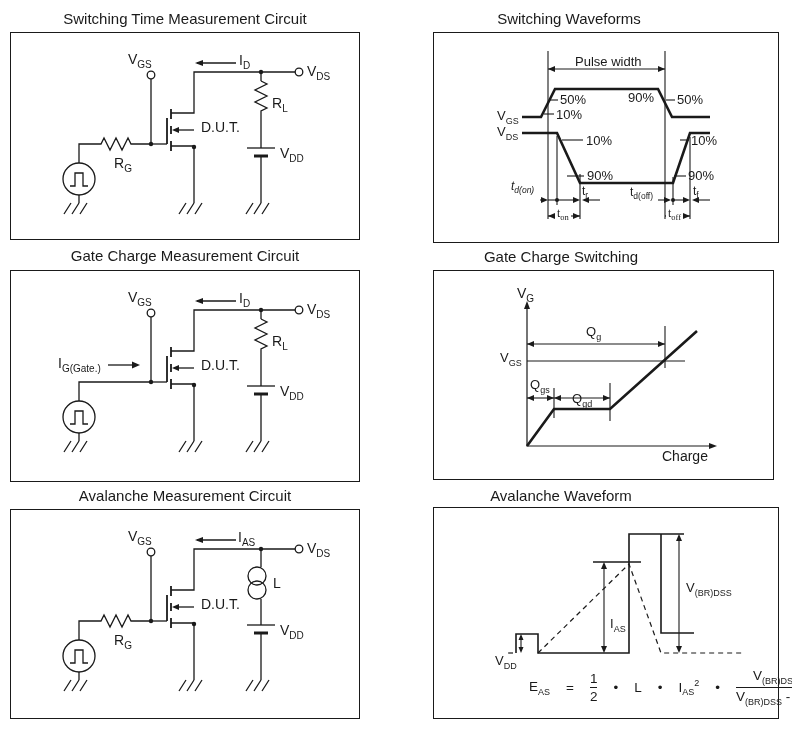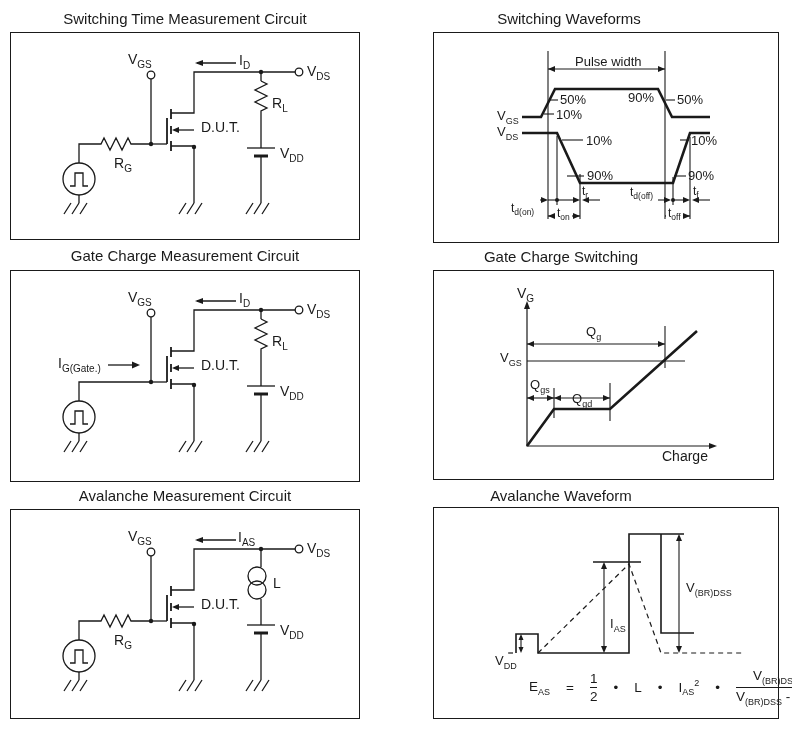--- a/index.html
+++ b/index.html
@@ -6,21 +6,21 @@
   html,body { background:#fff; }
   body { width:792px; height:734px; position:relative; overflow:hidden;
          font-family:"Liberation Sans", sans-serif; color:#1a1a1a; }
   .title { position:absolute; font-size:15px; font-weight:400; text-align:center; white-space:nowrap; }
   .box { position:absolute; border:1.6px solid #1a1a1a; background:#fff; }
   .box svg { position:absolute; left:0; top:0; }
   .lbl { position:absolute; font-size:14px; line-height:1.05; white-space:nowrap; }
   .lbl sub { font-size:10px; }
   .lbl13 { font-size:13px; } .lbl13 sub { font-size:9px; }
   .lbl12 { font-size:12px; } .lbl12 sub { font-size:8.5px; }
-  .wbg { background:#fff; padding:0 2px; }
+  .wbg { background:#fff; padding:0 2px;font-family:Liberation Serif, serif; }
   .formula { position:absolute; display:flex; align-items:center; gap:16px; font-size:13.5px; white-space:nowrap; }
   .formula sub { font-size:9px; }
   .formula sup { font-size:9px; }
   .frac { display:flex; flex-direction:column; align-items:center; line-height:1.15; }
   .frac .bar { width:100%; border-top:1.4px solid #1a1a1a; margin:1px 0; height:0; }
   svg path, svg circle, svg line { stroke:#1a1a1a; fill:none; }
   svg polygon { fill:#1a1a1a; stroke:none; }
   svg circle.dot { fill:#1a1a1a; stroke:none; }
   svg circle.term { fill:#fff; }
 </style>
@@ -152,21 +152,21 @@
   <span class="lbl lbl13" style="left:63px; top:76px;"><span>V</span><sub>GS</sub></span>
   <span class="lbl lbl13" style="left:63px; top:92px;"><span>V</span><sub>DS</sub></span>
   <span class="lbl lbl13" style="left:126px; top:60px;">50%</span>
   <span class="lbl lbl13" style="left:122px; top:75px;">10%</span>
   <span class="lbl lbl13" style="left:194px; top:58px;">90%</span>
   <span class="lbl lbl13" style="left:243px; top:60px;">50%</span>
   <span class="lbl lbl13" style="left:152px; top:101px;">10%</span>
   <span class="lbl lbl13" style="left:153px; top:136px;">90%</span>
   <span class="lbl lbl13" style="left:257px; top:101px;">10%</span>
   <span class="lbl lbl13" style="left:254px; top:136px;">90%</span>
-  <span class="lbl lbl12" style="left:77px; top:169px;"><span>t</span><sub>d(on)</sub></span>
+  <span class="lbl lbl12" style="left:77px; top:147px;font-style:italic;"><span>t</span><sub>d(on)</sub></span>
   <span class="lbl lbl12" style="left:148px; top:152px;"><span>t</span><sub>r</sub></span>
   <span class="lbl lbl12" style="left:196px; top:153px;"><span>t</span><sub>d(off)</sub></span>
   <span class="lbl lbl12" style="left:259px; top:152px;"><span>t</span><sub>f</sub></span>
   <span class="lbl lbl12 wbg" style="left:121px; top:174px;"><span>t</span><sub>on</sub></span>
   <span class="lbl lbl12 wbg" style="left:232px; top:174px;"><span>t</span><sub>off</sub></span>
 </div>
 
 <div class="box" style="left:10px; top:270px; width:350px; height:212px;">
   <svg width="347" height="209" viewBox="0 0 347 209">
     <g stroke-width="1.3">

